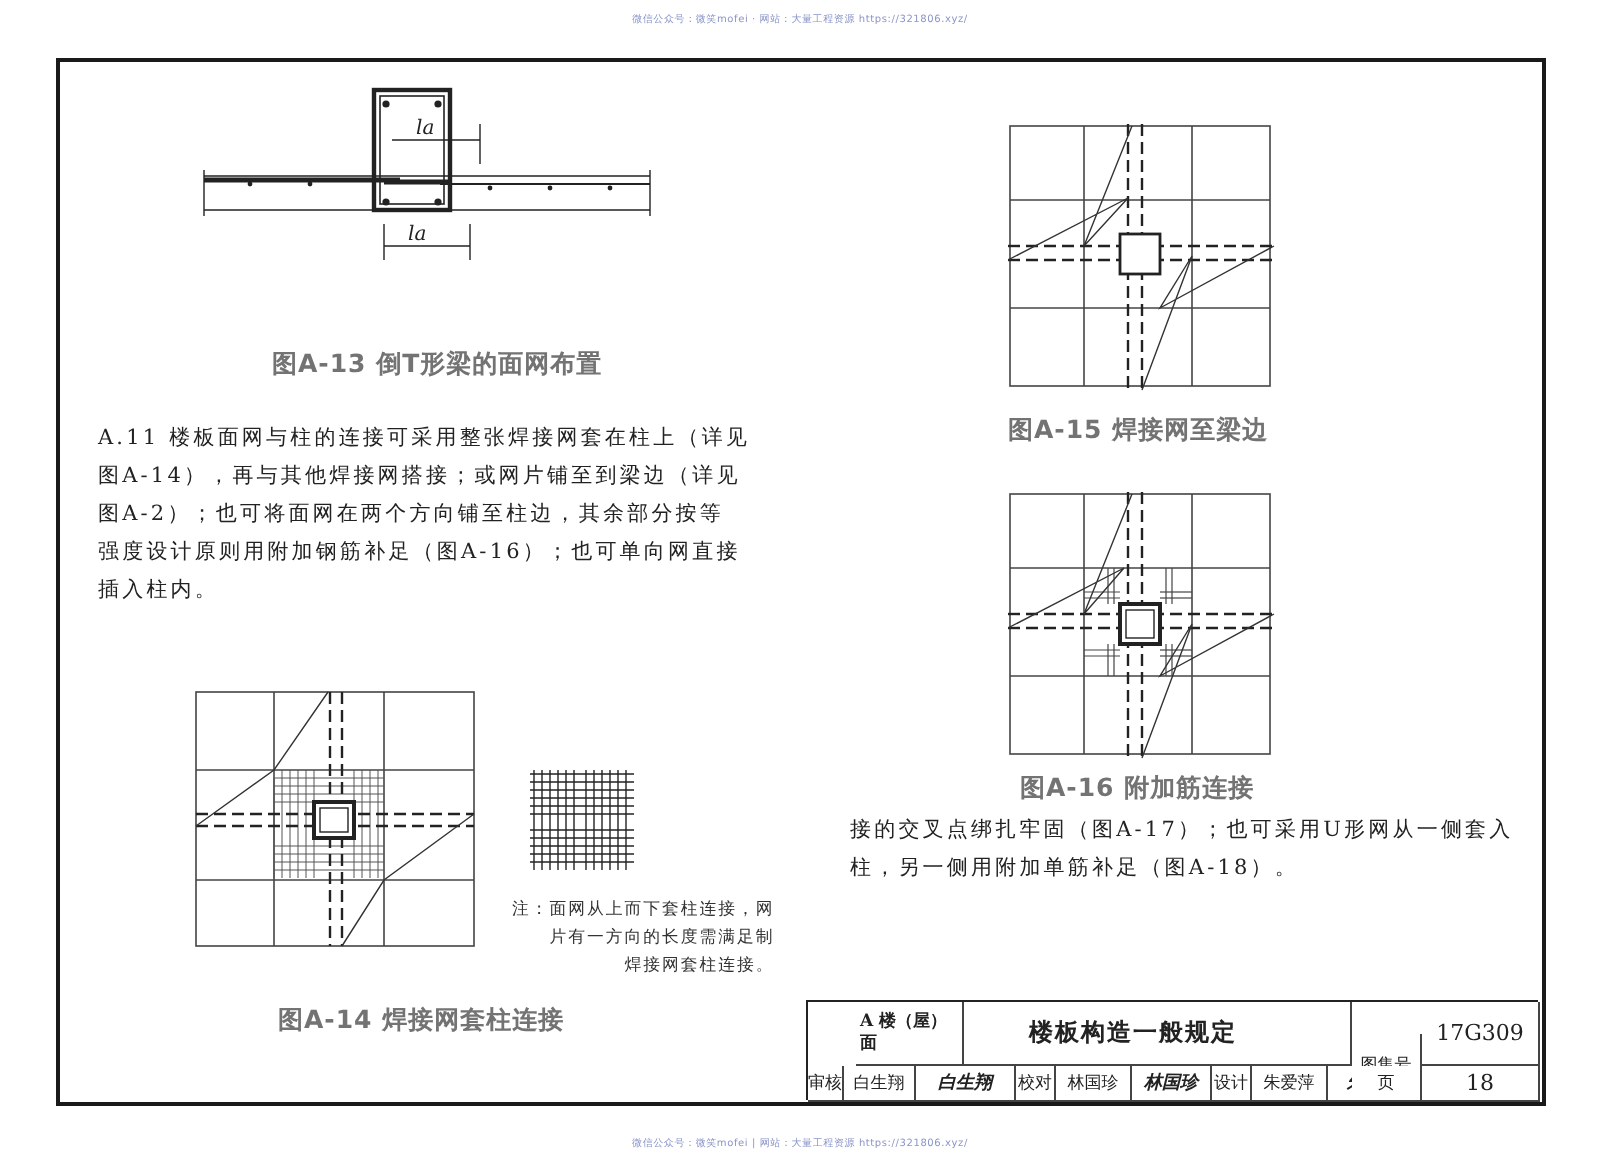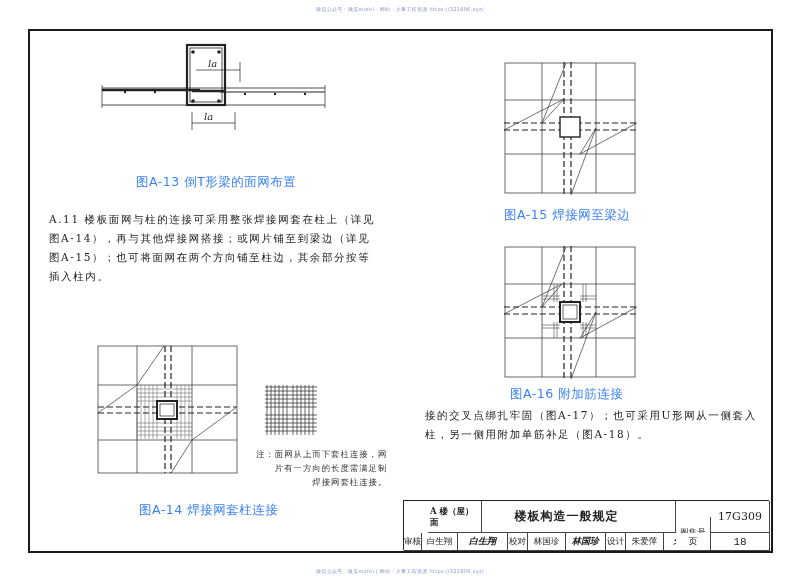--- a/index.html
+++ b/index.html
@@ -4,21 +4,21 @@
 <style>
   html, body { margin:0; padding:0; background:#ffffff; }
   body { width:800px; height:581px; position:relative; overflow:hidden;
          font-family:"DejaVu Sans", sans-serif; color:#1a1a1a; }
   .wm { position:absolute; left:0; width:800px; text-align:center;
         font-size:5px; color:#8a95c8; letter-spacing:0.3px; }
   .wm.top { top:6px; } .wm.bottom { top:568px; }
   .frame { position:absolute; left:28px; top:29px; width:741px; height:520px;
            border:2px solid #1a1a1a; box-sizing:content-box; }
   .fig { position:absolute; }
-  .caption { position:absolute; font-size:12.5px; font-weight:normal; color:#3b82f6;
+  .caption { position:absolute; font-size:12.5px; font-weight:bold; color:#737373;
              white-space:nowrap; letter-spacing:0.5px; }
   .para { position:absolute; font-family:"DejaVu Serif", serif; font-size:10.5px;
           line-height:19px; color:#222; letter-spacing:1.6px; }
   .para div { white-space:nowrap; }
   .note { position:absolute; font-family:"DejaVu Serif", serif; font-size:8.4px;
           line-height:14px; color:#333; letter-spacing:1px; }
   .note div { white-space:nowrap;text-align:right; }
   
   .tb { position:absolute; left:403px; top:500px; width:366px; height:50px;
         border-left:1.5px solid #222; border-top:1.5px solid #222; box-sizing:border-box; }
@@ -64,21 +64,22 @@
       <circle cx="205" cy="54" r="1.2"></circle>
   </g>
   <text x="108" y="27" font-family="DejaVu Serif, serif" font-style="italic" font-size="10" fill="#222">la</text>
   <text x="104" y="80" font-family="DejaVu Serif, serif" font-style="italic" font-size="10" fill="#222">la</text>
 </svg>
 <div class="caption" style="left:136px;top:174px">图A-13 倒T形梁的面网布置</div>
 
 <div class="para" style="left:49px;top:210px">
   <div>A.11 楼板面网与柱的连接可采用整张焊接网套在柱上（详见</div>
   <div>图A-14），再与其他焊接网搭接；或网片铺至到梁边（详见</div>
-  <div>图A-15）；也可将面网在两个方向铺至柱边，其余部分按等</div>
+  <div>图A-2）；也可将面网在两个方向铺至柱边，其余部分按等</div>
+  <div>强度设计原则用附加钢筋补足（图A-16）；也可单向网直接</div>
   <div>插入柱内。</div>
 </div>
 
 <svg class="fig" style="left:97px;top:345px" width="148" height="130" viewBox="0 0 148 130">
   <g stroke="#444" stroke-width="0.8" fill="none">
     <rect x="1" y="1" width="139" height="127"></rect>
     <line x1="40" y1="1" x2="40" y2="128"></line>
       <line x1="95" y1="1" x2="95" y2="128"></line>
     <line x1="1" y1="40" x2="140" y2="40"></line>
       <line x1="1" y1="95" x2="140" y2="95"></line>
@@ -231,16 +232,16 @@
   <div class="cell small" style="left:18px;top:32px;width:36px;height:18px;">白生翔</div>
   <div class="cell sig" style="left:54px;top:32px;width:50px;height:18px;">白生翔</div>
   <div class="cell small" style="left:104px;top:32px;width:20px;height:18px;text-align:center;">校对</div>
   <div class="cell small" style="left:124px;top:32px;width:38px;height:18px;">林国珍</div>
   <div class="cell sig" style="left:162px;top:32px;width:40px;height:18px;">林国珍</div>
   <div class="cell small" style="left:202px;top:32px;width:20px;height:18px;">设计</div>
   <div class="cell small" style="left:222px;top:32px;width:38px;height:18px;">朱爱萍</div>
   <div class="cell sig" style="left:260px;top:32px;width:47px;height:18px;">朱爱萍</div>
 
   <div class="cell small" style="left:272px;top:32px;width:35px;height:18px;background:#fff;">页</div>
-  <div class="cell" style="left:307px;top:32px;width:59px;height:18px;font-size:11px;font-family:Liberation Mono, monospace;">18</div>
+  <div class="cell" style="left:307px;top:32px;width:59px;height:18px;font-size:11px;">18</div>
 </div>
 
 <div class="wm bottom">微信公众号：微笑mofei | 网站：大量工程资源 https://321806.xyz/</div>
 
 </body></html>

